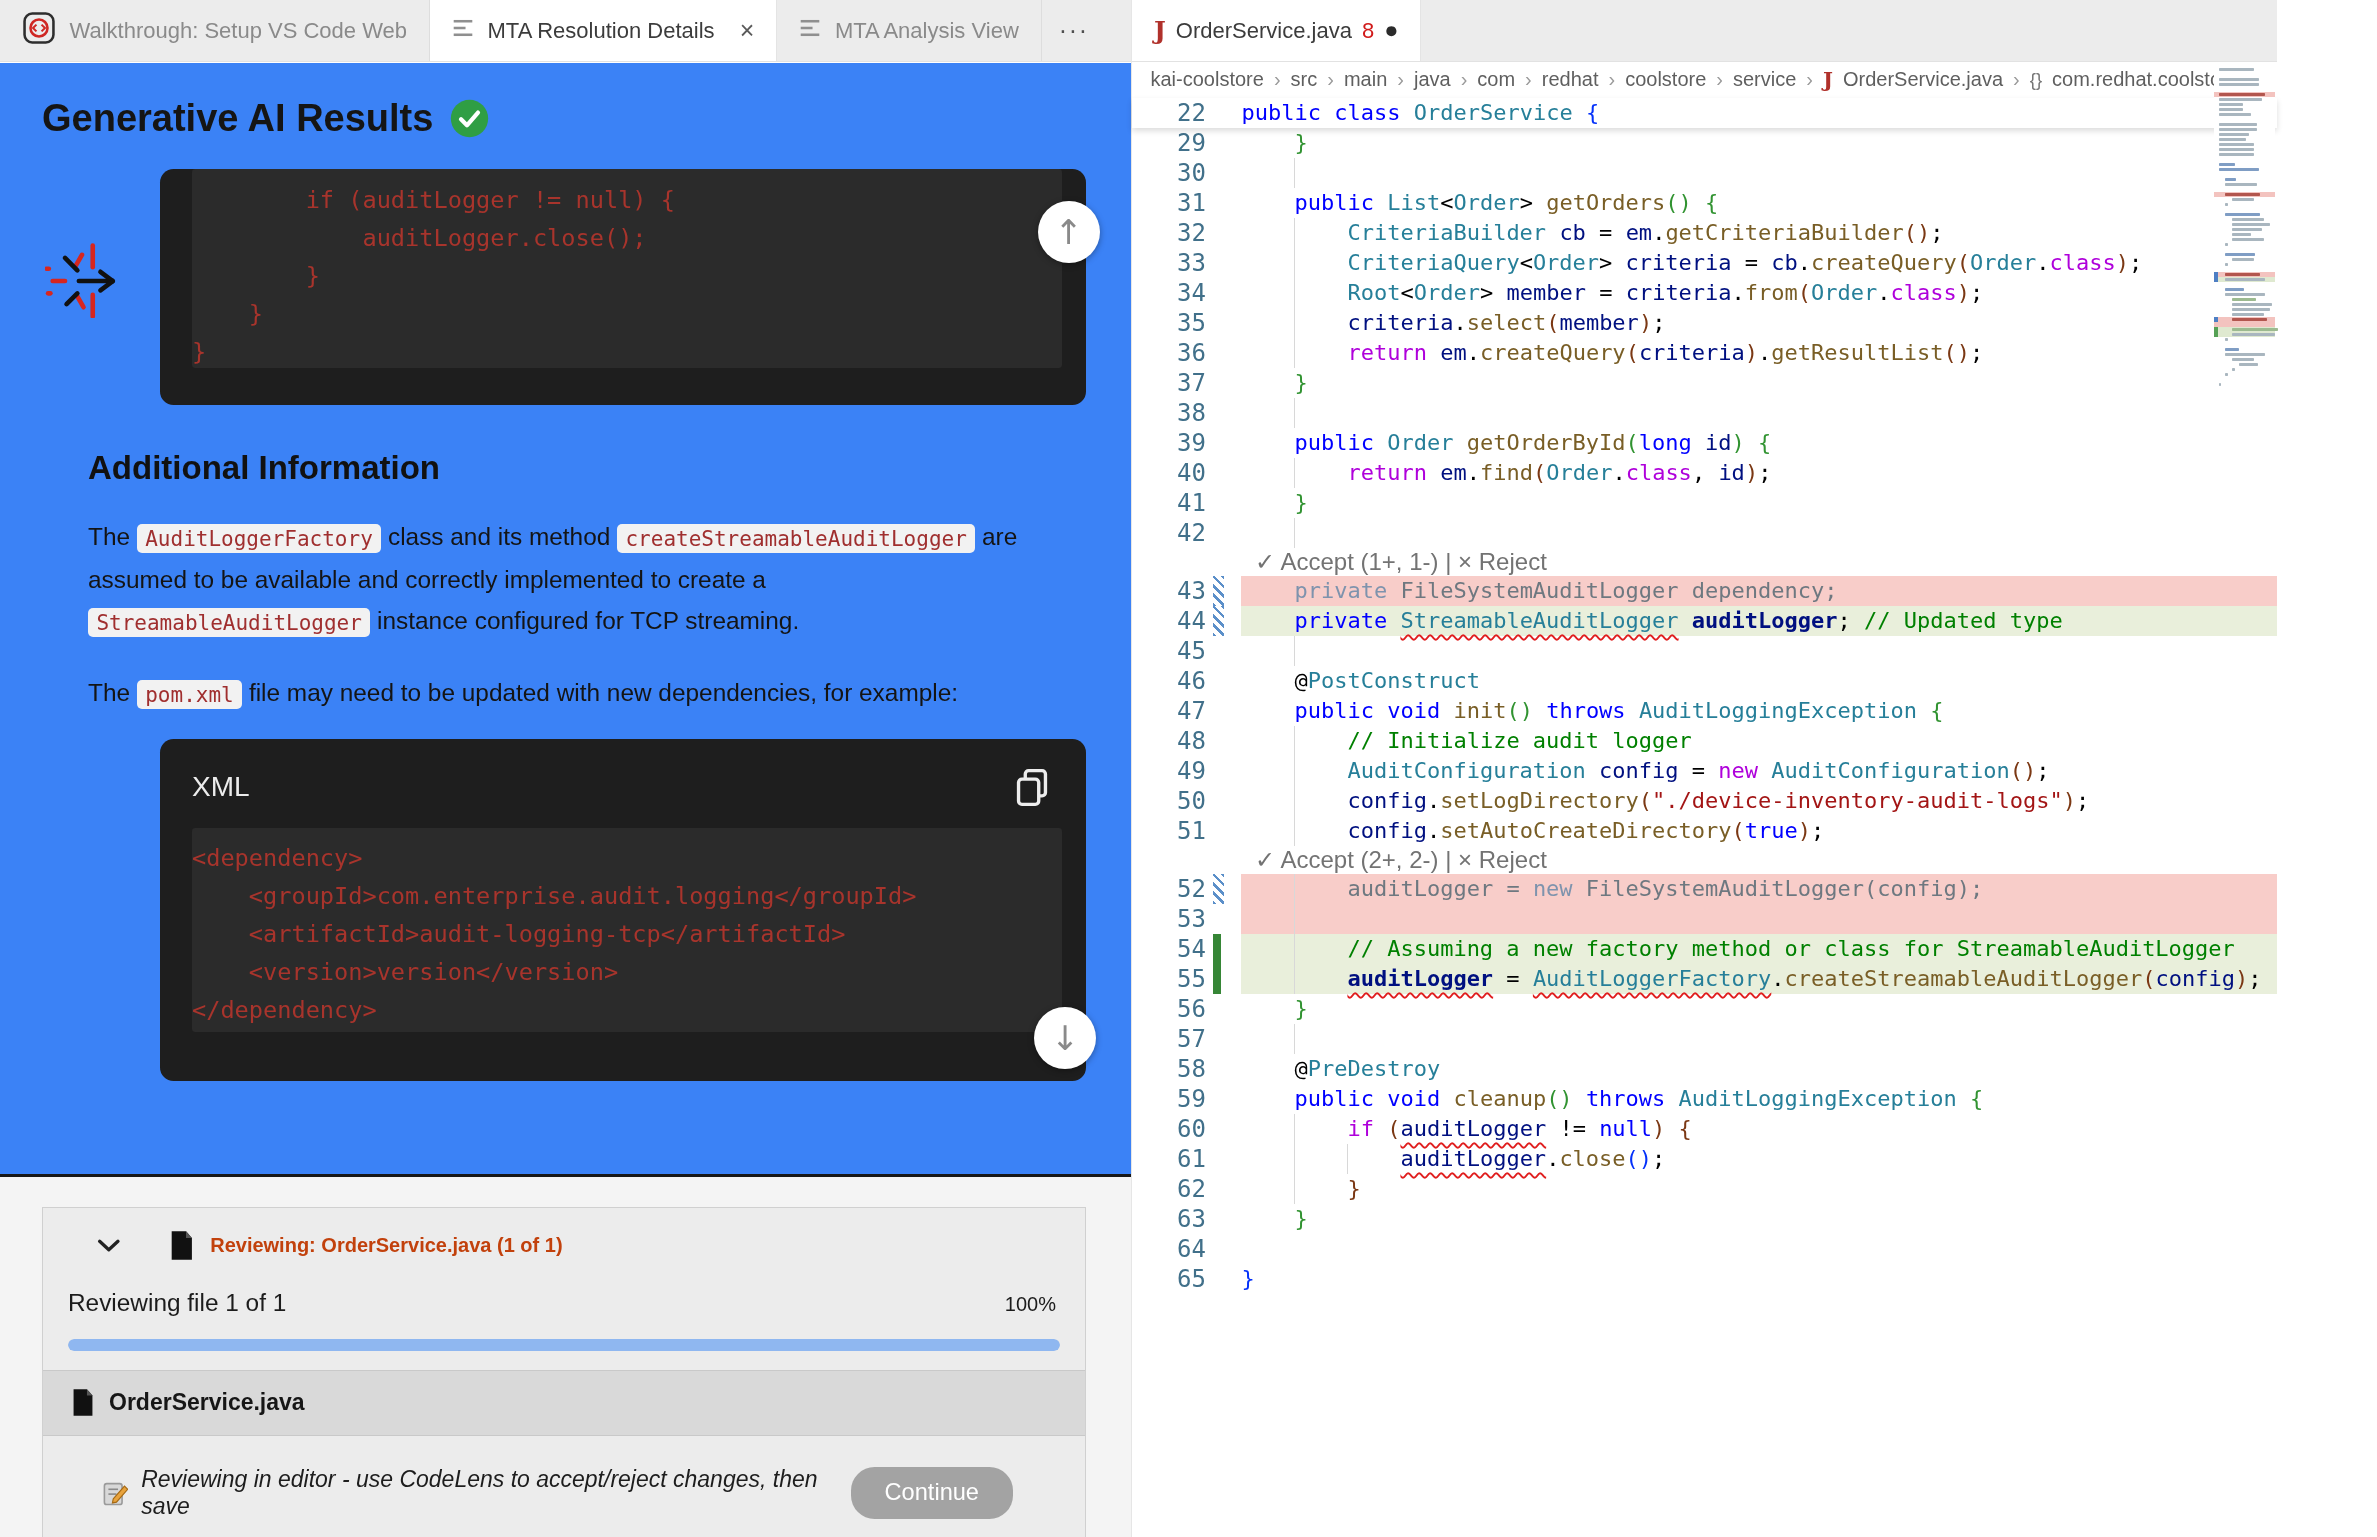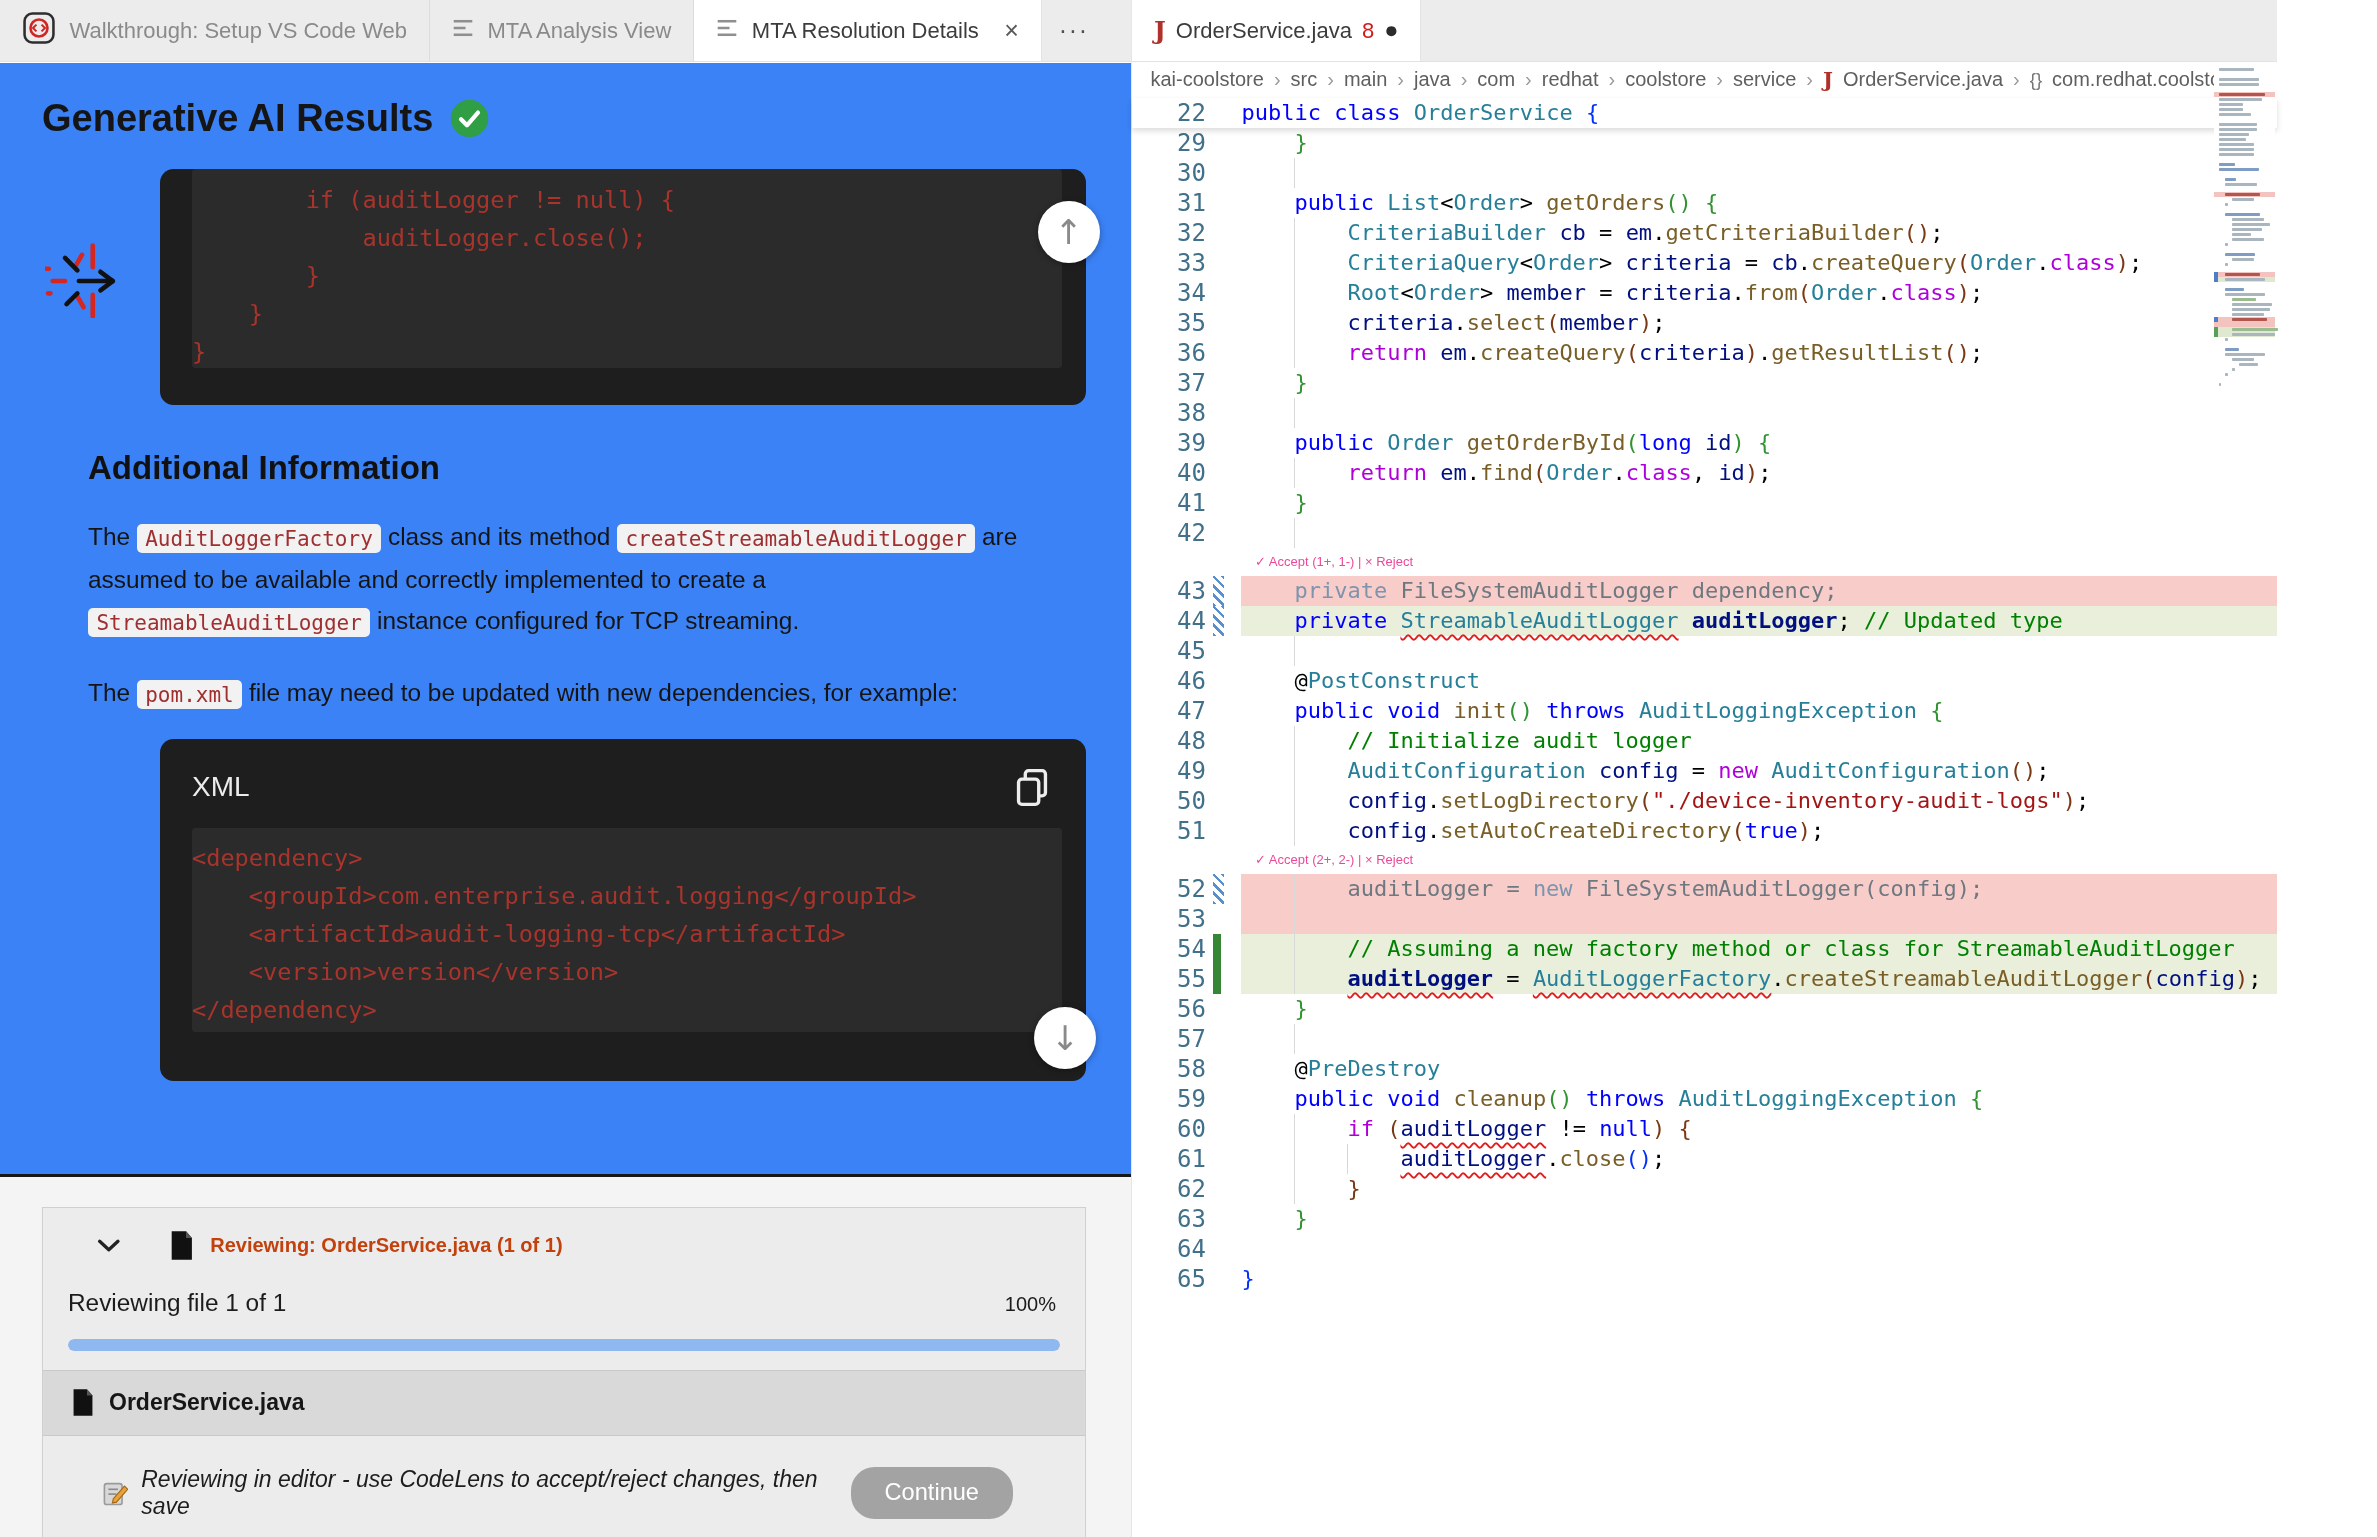--- a/index.html
+++ b/index.html
@@ -92,22 +92,22 @@
   .row.sticky { background:#fff; box-shadow:0 3.4px 5.9px rgba(0,0,0,.14); position:relative; z-index:3; }
   .ln { width:74px; text-align:right; color:#41708a; font-size:24px; flex:none; }
   .gut { width:11.8px; margin-left:6.7px; flex:none; }
   .gut.h { background:repeating-linear-gradient(45deg,#5b8fc9 0 2.5px,transparent 2.5px 6.7px); }
   .gut.g { background:#368636; width:8.4px; margin-right:3.4px; }
   .ct { flex:1; position:relative; white-space:pre; margin-left:17px; }
   .ct.add { background:#e9efdb; }
   .ct.del { background:#f8cdc9; }
   .ig { position:absolute; top:0; bottom:0; width:0.8px; background:#d8d8d8; }
   .lensrow { display:flex; height:28px; line-height:28px; }
-  .lens { margin-left:123px; font-family:"Liberation Sans", sans-serif; font-size:13px;
-    color:#ec4899; }
+  .lens { margin-left:123px; font-family:"Liberation Sans", sans-serif; font-size:24px;
+    color:#737373; }
   .tk-k{color:#0000ff}.tk-c{color:#af00db}.tk-t{color:#267f99}.tk-m{color:#795e26}
   .tk-v{color:#001080}.tk-s{color:#a31515}.tk-cm{color:#008000}.tk-p{color:#000}
   .tk-b1{color:#0431fa}.tk-b2{color:#319331}.tk-b3{color:#7b3814}
   .tk-dk{color:#7e93ad}.tk-dt{color:#6e7880}
   .sq { text-decoration:underline wavy #e01e1e 1.7px; text-underline-offset:5.9px; }
   .bd { font-weight:700; }
 
   .minimap { position:absolute; top:67px; right:1.7px; width:61px; background:#fff; z-index:4; }
   .mrow { position:relative; height:5px; }
   .mband { position:absolute; inset:0; }
@@ -123,36 +123,36 @@
     <div class="tabbar" id="left-tabbar">
         <div class="tab">
           <span><svg width="34" height="34" viewBox="0 0 40 40">
               <rect x="3" y="3" width="34" height="34" rx="9" fill="none" stroke="#2e2e2e" stroke-width="3"></rect>
               <circle cx="20" cy="20" r="10" fill="none" stroke="#cf2723" stroke-width="3"></circle>
               <polyline points="17,16 13,20 17,24" fill="none" stroke="#cf2723" stroke-width="2.4"></polyline>
               <polyline points="23,16 27,20 23,24" fill="none" stroke="#cf2723" stroke-width="2.4"></polyline>
             </svg></span>
           <span>Walkthrough: Setup VS Code Web</span>
         </div>
-        <div class="tab">
-          <span><svg width="22" height="22" viewBox="0 0 26 26">
-              <line x1="2" y1="5" x2="24" y2="5" stroke="#8f8f8f" stroke-width="3"></line>
-              <line x1="2" y1="13" x2="16" y2="13" stroke="#8f8f8f" stroke-width="3"></line>
-              <line x1="2" y1="21" x2="24" y2="21" stroke="#8f8f8f" stroke-width="3"></line>
-            </svg></span>
-          <span>MTA Analysis View</span>
-        </div>
         <div class="tab active">
           <span><svg width="22" height="22" viewBox="0 0 26 26">
               <line x1="2" y1="5" x2="24" y2="5" stroke="#8f8f8f" stroke-width="3"></line>
               <line x1="2" y1="13" x2="16" y2="13" stroke="#8f8f8f" stroke-width="3"></line>
               <line x1="2" y1="21" x2="24" y2="21" stroke="#8f8f8f" stroke-width="3"></line>
             </svg></span>
           <span>MTA Resolution Details</span>
           <span class="close">×</span>
+        </div>
+        <div class="tab">
+          <span><svg width="22" height="22" viewBox="0 0 26 26">
+              <line x1="2" y1="5" x2="24" y2="5" stroke="#8f8f8f" stroke-width="3"></line>
+              <line x1="2" y1="13" x2="16" y2="13" stroke="#8f8f8f" stroke-width="3"></line>
+              <line x1="2" y1="21" x2="24" y2="21" stroke="#8f8f8f" stroke-width="3"></line>
+            </svg></span>
+          <span>MTA Analysis View</span>
         </div>
         <div class="overflow-btn">···</div>
       </div>
 
     <div class="webview">
       <div class="wv-title">
         <span>Generative AI Results</span>
         <svg width="39" height="39" viewBox="0 0 46 46">
           <circle cx="23" cy="23" r="22" fill="#2f9e44"></circle>
           <polyline points="13,24 20,31 33,16" fill="none" stroke="#fff" stroke-width="5" stroke-linecap="round" stroke-linejoin="round"></polyline>

